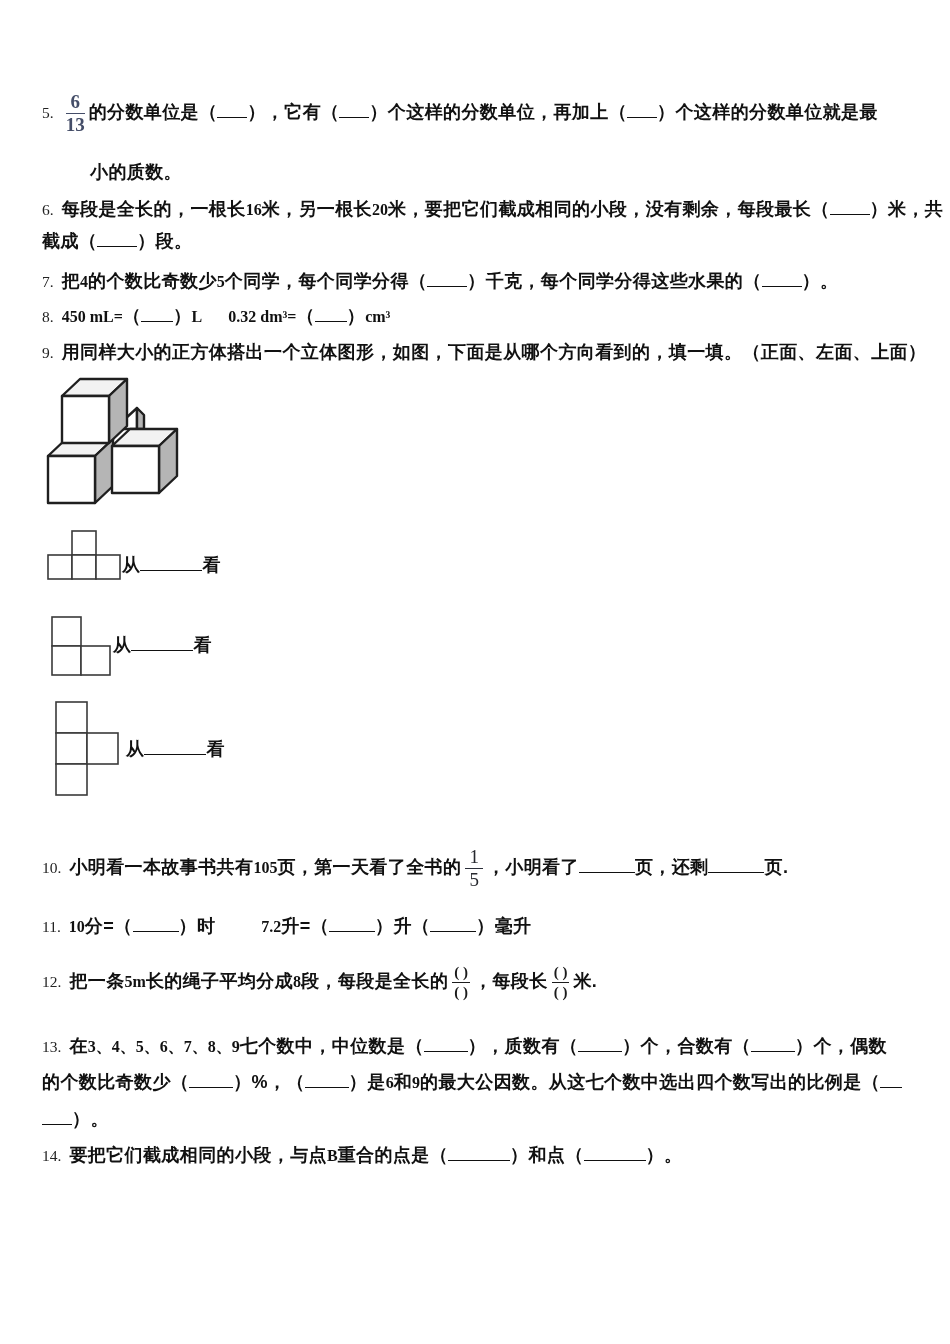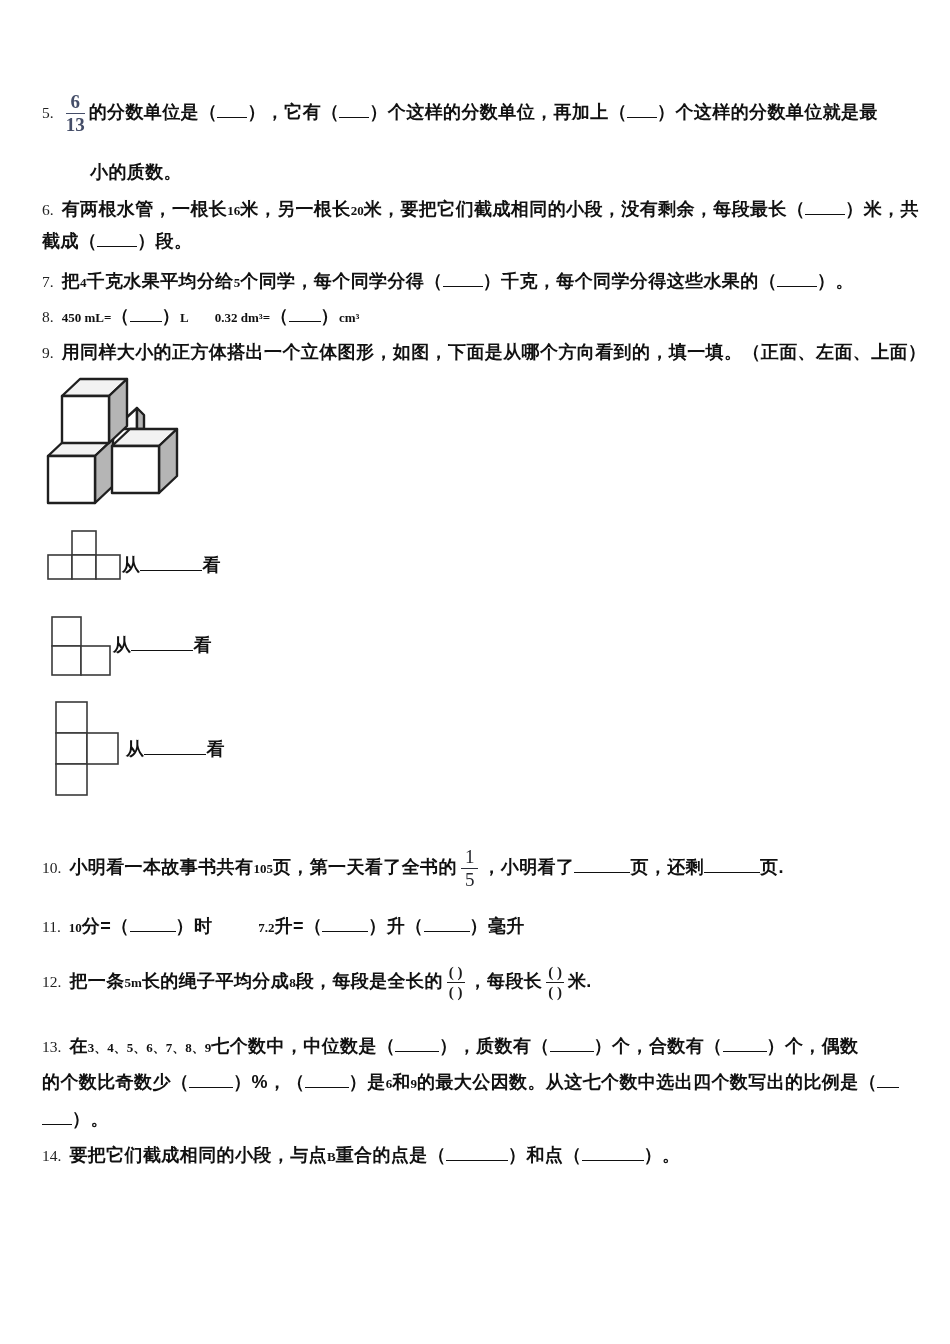--- a/index.html
+++ b/index.html
@@ -1,20 +1,20 @@
 <!DOCTYPE html>
 <html><head>
 <meta charset="utf-8">
 <style>
   html,body{margin:0;padding:0;background:#ffffff;}
   .page{position:relative;width:950px;height:1344px;background:#ffffff;overflow:hidden;
         font-family:"Liberation Sans",sans-serif;}
   .line{position:absolute;left:42px;white-space:nowrap;line-height:27px;}
   .cn{font-family:"Liberation Sans",sans-serif;font-weight:600;font-size:18px;color:#111;letter-spacing:0.4px;}
-  .en{font-family:"Liberation Serif",serif;font-weight:700;font-size:13px;color:#111;}
+  .en{font-family:"Liberation Serif",serif;font-weight:700;font-size:16px;color:#111;}
   .qnum{font-family:"Liberation Serif",serif;font-weight:400;font-size:15.5px;color:#222;margin-right:8px;}
   .ul{display:inline-block;border-bottom:1.7px solid #111;height:5px;vertical-align:baseline;}
   .gap{display:inline-block;}
   .frac{display:inline-block;text-align:center;vertical-align:middle;margin:0 4px;
         font-family:"Liberation Serif",serif;font-weight:400;font-size:19px;line-height:1.05;color:#26282e;}
   .frac .fn{display:block;border-bottom:1.5px solid #2a2d38;padding:0 4px 1px;}
   .frac .fd{display:block;padding-top:1px;}
   .frac.navy{color:#444d68;font-weight:600;}
   .frac.navy .fn{border-bottom-color:#444d68;}
   .frac.paren{font-size:15px;font-weight:700;color:#1b1b1b;line-height:1.15;}
@@ -38,23 +38,23 @@
   .cubefig polygon{stroke:#1f1f1f;stroke-width:2.4;stroke-linejoin:round;}
   svg[data-shape] rect{fill:#ffffff;stroke:#3a3a3a;stroke-width:1.6;}
 </style>
 </head>
 <body>
 
 <div class="page">
 
   <div class="line q5l1"><span class="qnum">5.</span><span class="frac navy"><span class="fn">6</span><span class="fd">13</span></span><span class="cn">的分数单位是（</span><span class="ul" style="width: 30px;"></span><span class="cn">），它有（</span><span class="ul" style="width: 30px;"></span><span class="cn">）个这样的分数单位，再加上（</span><span class="ul" style="width: 30px;"></span><span class="cn">）个这样的分数单位就是最</span></div>
   <div class="line q5l2"><span class="cn">小的质数。</span></div>
-  <div class="line q6l1"><span class="qnum">6.</span><span class="cn">有两根水管，一根长</span><span class="en">16</span><span class="cn">米，另一根长</span><span class="en">20</span><span class="cn">米，要把它们截成相同的小段，没有剩余，每段最长（</span><span class="ul" style="width: 40px;"></span><span class="cn">）米，共</span></div>
+  <div class="line q6l1"><span class="qnum">6.</span><span class="cn">每段是全长的，一根长</span><span class="en">16</span><span class="cn">米，另一根长</span><span class="en">20</span><span class="cn">米，要把它们截成相同的小段，没有剩余，每段最长（</span><span class="ul" style="width: 40px;"></span><span class="cn">）米，共</span></div>
   <div class="line q6l2"><span class="cn">截成（</span><span class="ul" style="width: 40px;"></span><span class="cn">）段。</span></div>
-  <div class="line q7"><span class="qnum">7.</span><span class="cn">把</span><span class="en">4</span><span class="cn">千克水果平均分给</span><span class="en">5</span><span class="cn">个同学，每个同学分得（</span><span class="ul" style="width: 40px;"></span><span class="cn">）千克，每个同学分得这些水果的（</span><span class="ul" style="width: 40px;"></span><span class="cn">）。</span></div>
+  <div class="line q7"><span class="qnum">7.</span><span class="cn">把</span><span class="en">4</span><span class="cn">的个数比奇数少</span><span class="en">5</span><span class="cn">个同学，每个同学分得（</span><span class="ul" style="width: 40px;"></span><span class="cn">）千克，每个同学分得这些水果的（</span><span class="ul" style="width: 40px;"></span><span class="cn">）。</span></div>
   <div class="line q8"><span class="qnum">8.</span><span class="en">450 mL=</span><span class="cn">（</span><span class="ul" style="width: 32px;"></span><span class="cn">）</span><span class="en">L</span><span class="gap" style="width: 26px;"></span><span class="en">0.32 dm³=</span><span class="cn">（</span><span class="ul" style="width: 32px;"></span><span class="cn">）</span><span class="en">cm³</span></div>
   <div class="line q9"><span class="qnum">9.</span><span class="cn">用同样大小的正方体搭出一个立体图形，如图，下面是从哪个方向看到的，填一填。（正面、左面、上面）</span></div>
 
   <svg class="fig cubefig" width="135" height="133" viewBox="0 0 135 133">
 
     <polygon points="68,55 91,34 91,55" fill="#ffffff"></polygon>
     <polygon points="91,34 98,41 98,55 91,55" fill="#b5b5b5"></polygon>
 
     <polygon points="2,82 20,65 67,65 49,82" fill="#f2f2f2"></polygon>
     <polygon points="49,82 67,65 67,112 49,129" fill="#b5b5b5"></polygon>

